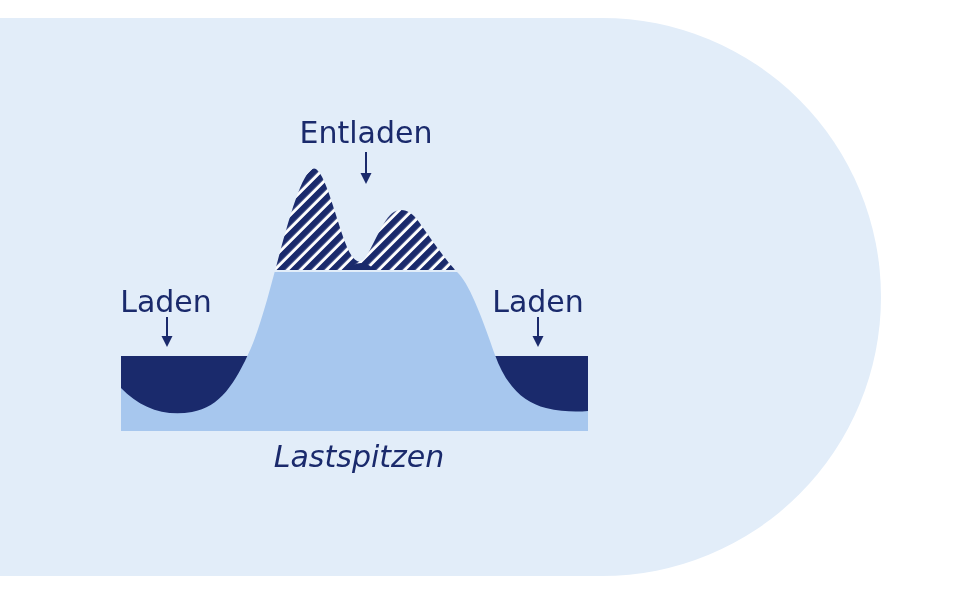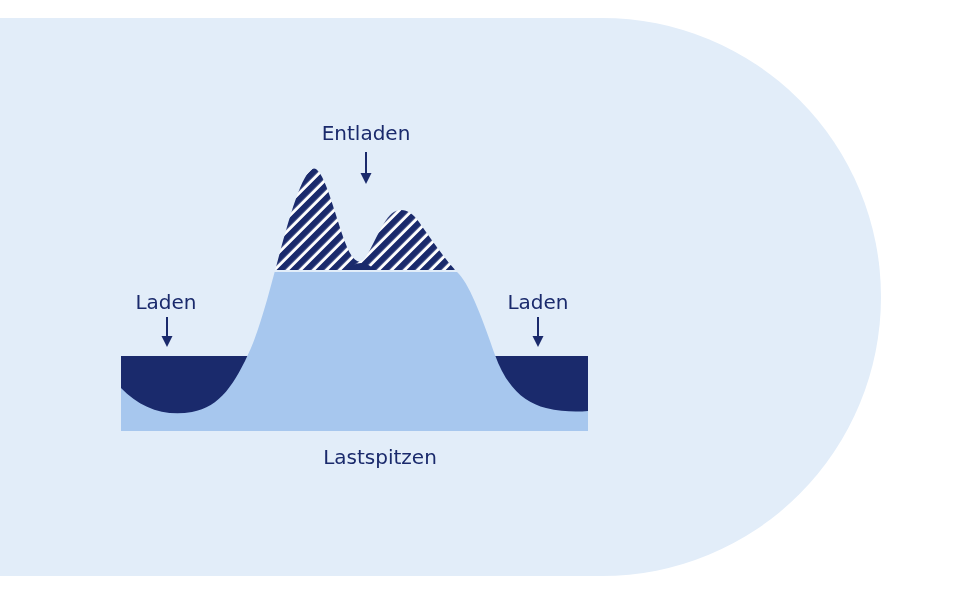--- a/index.html
+++ b/index.html
@@ -16,26 +16,26 @@
     font-family:"DejaVu Sans","Liberation Sans",sans-serif;
   }
   .card{
     position:absolute;left:0;top:18px;width:881px;height:558px;
     background:var(--card);
     border-radius:0 279px 279px 0;
   }
   .figure-svg{position:absolute;left:0;top:0;width:955px;height:597px;}
   .label{
     position:absolute;transform:translateX(-50%);
-    color:var(--navy);font-size:20px;line-height:26px;white-space:nowrap;
+    color:var(--navy);font-size:30px;line-height:26px;white-space:nowrap;
   }
   .label-entladen{left:366px;top:120px;}
   .label-laden-left{left:166px;top:289px;}
   .label-laden-right{left:538px;top:289px;}
-  .label-lastspitzen{left:380px;top:444px;}
+  .label-lastspitzen{left:359px;top:444px;font-style:italic;}
 </style>
 </head>
 <body>
 
 <div class="card"></div>
 
 <svg class="figure-svg" viewBox="0 0 955 597" aria-hidden="true">
   <defs>
     <pattern id="hatch" width="9.2" height="9.2" patternUnits="userSpaceOnUse" patternTransform="rotate(45)">
       <rect width="9.2" height="9.2" style="fill:var(--hatch_gap)"></rect>

